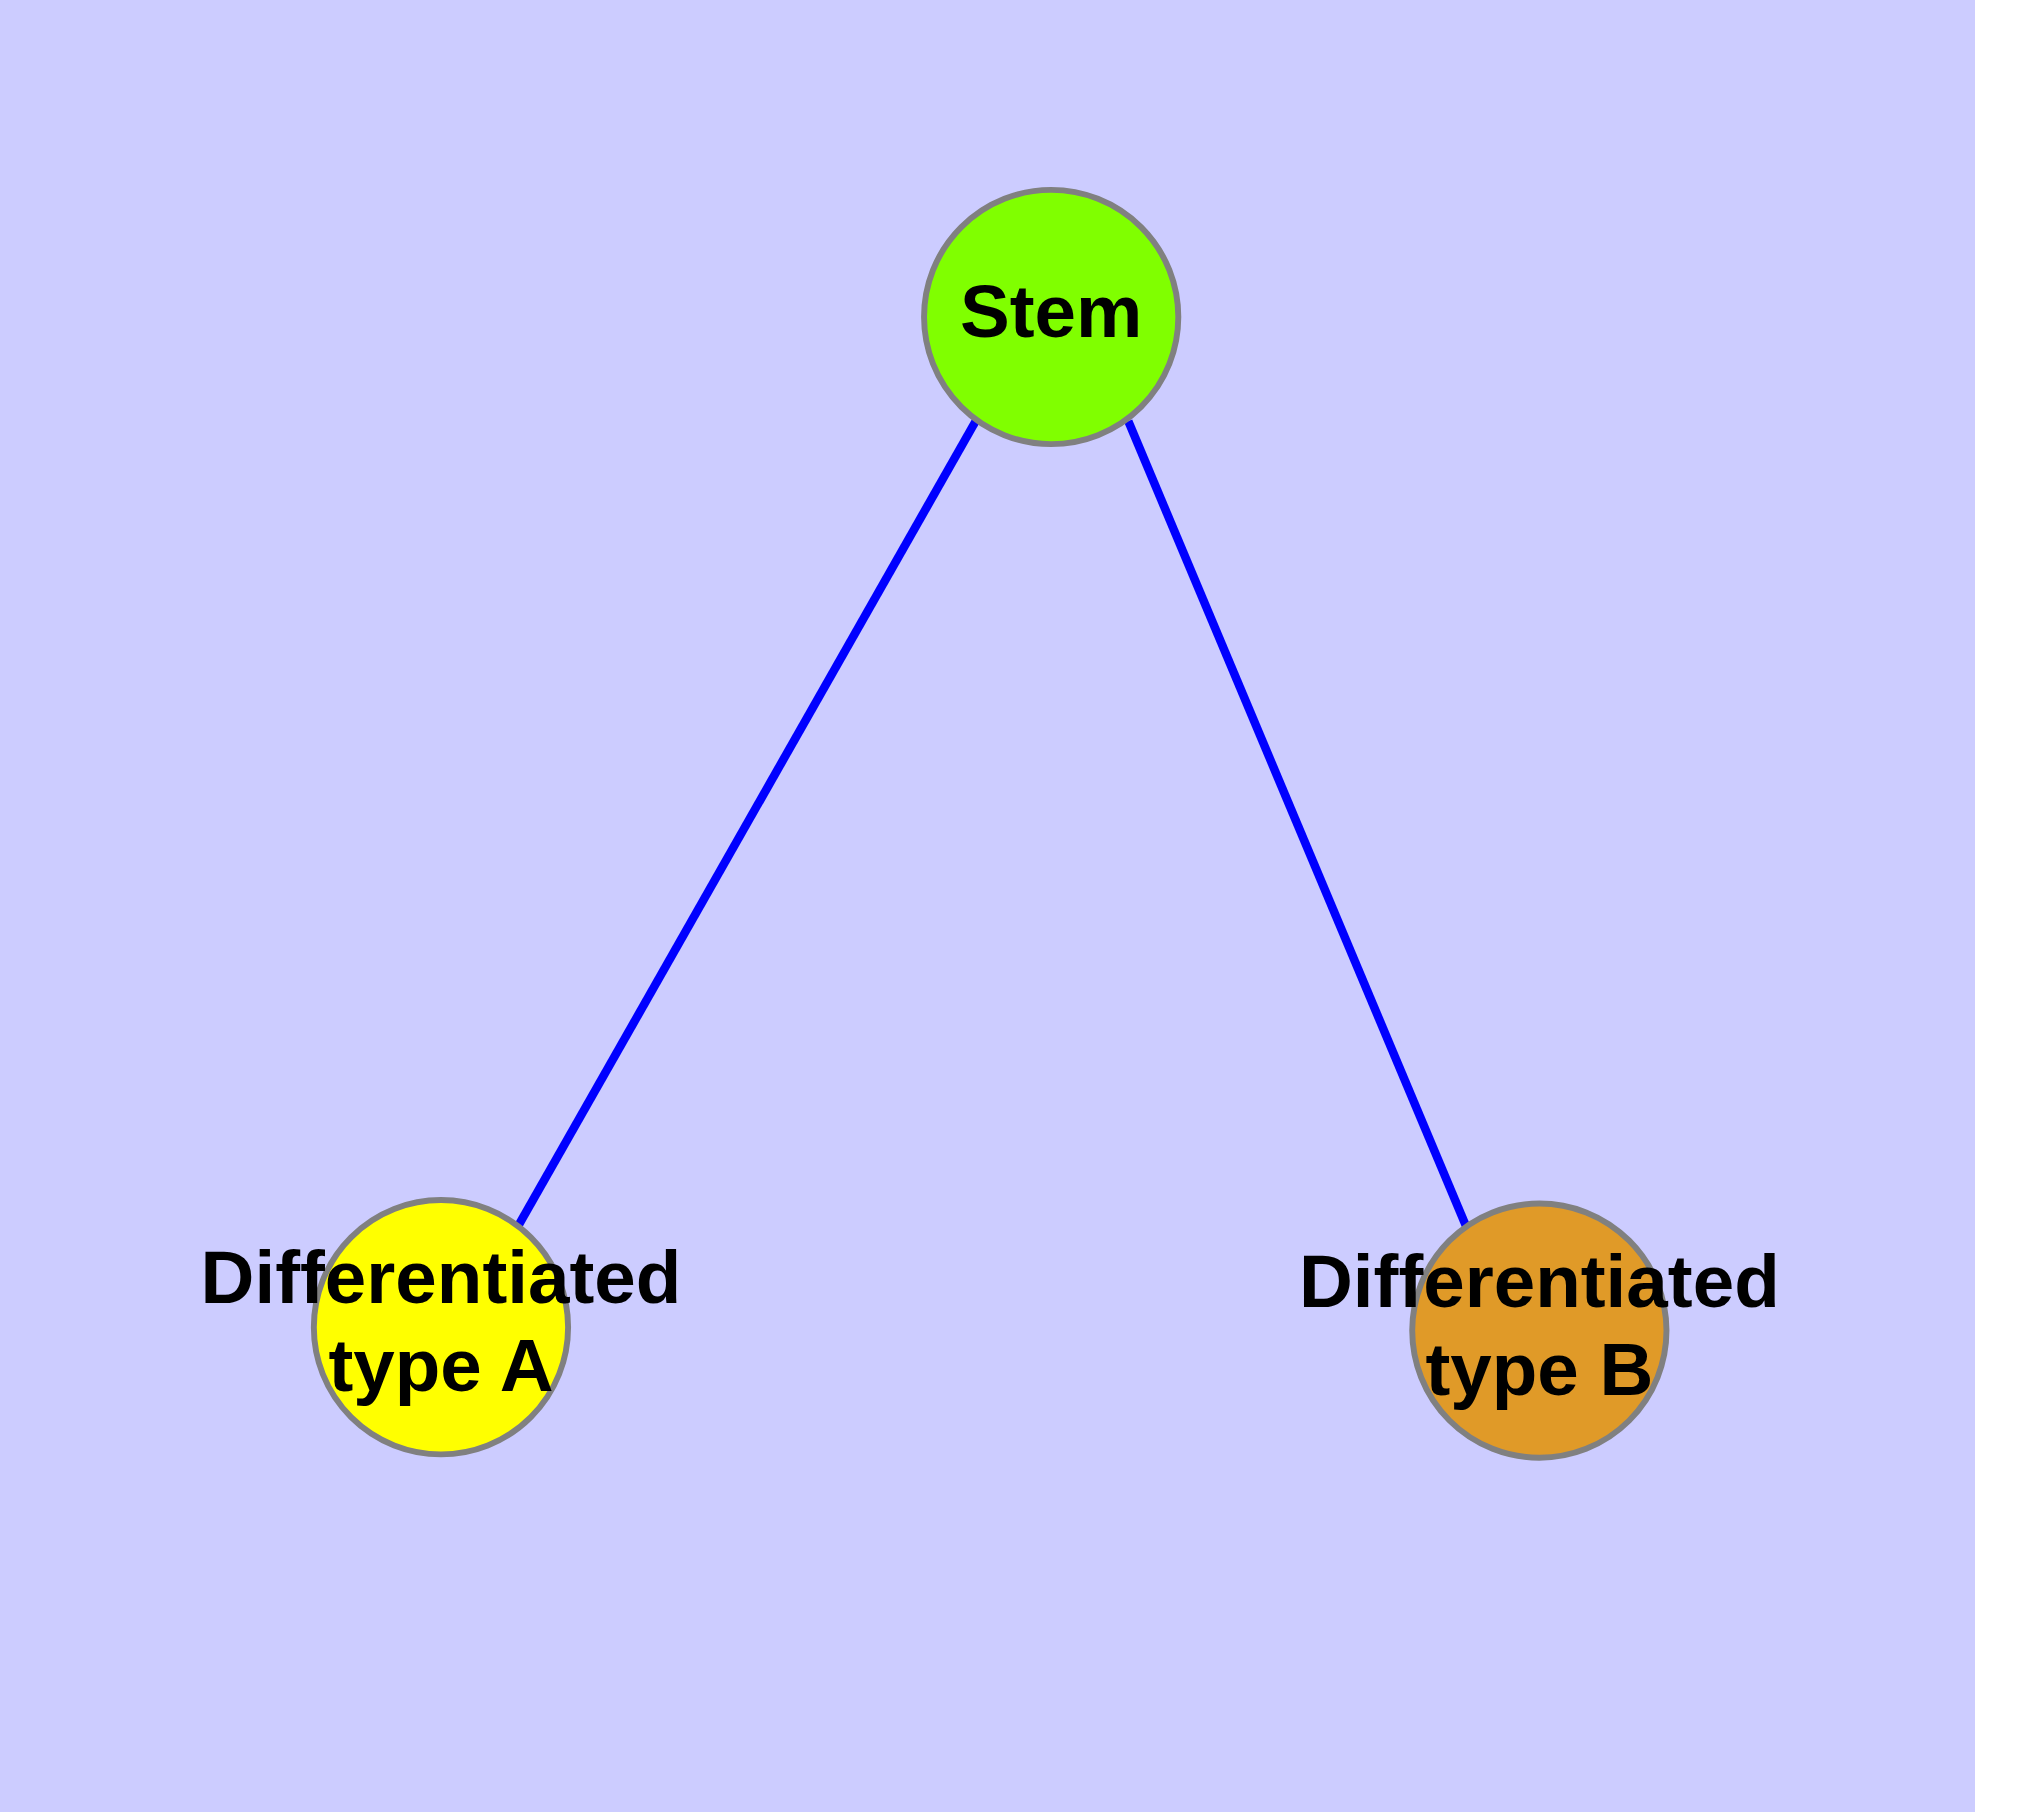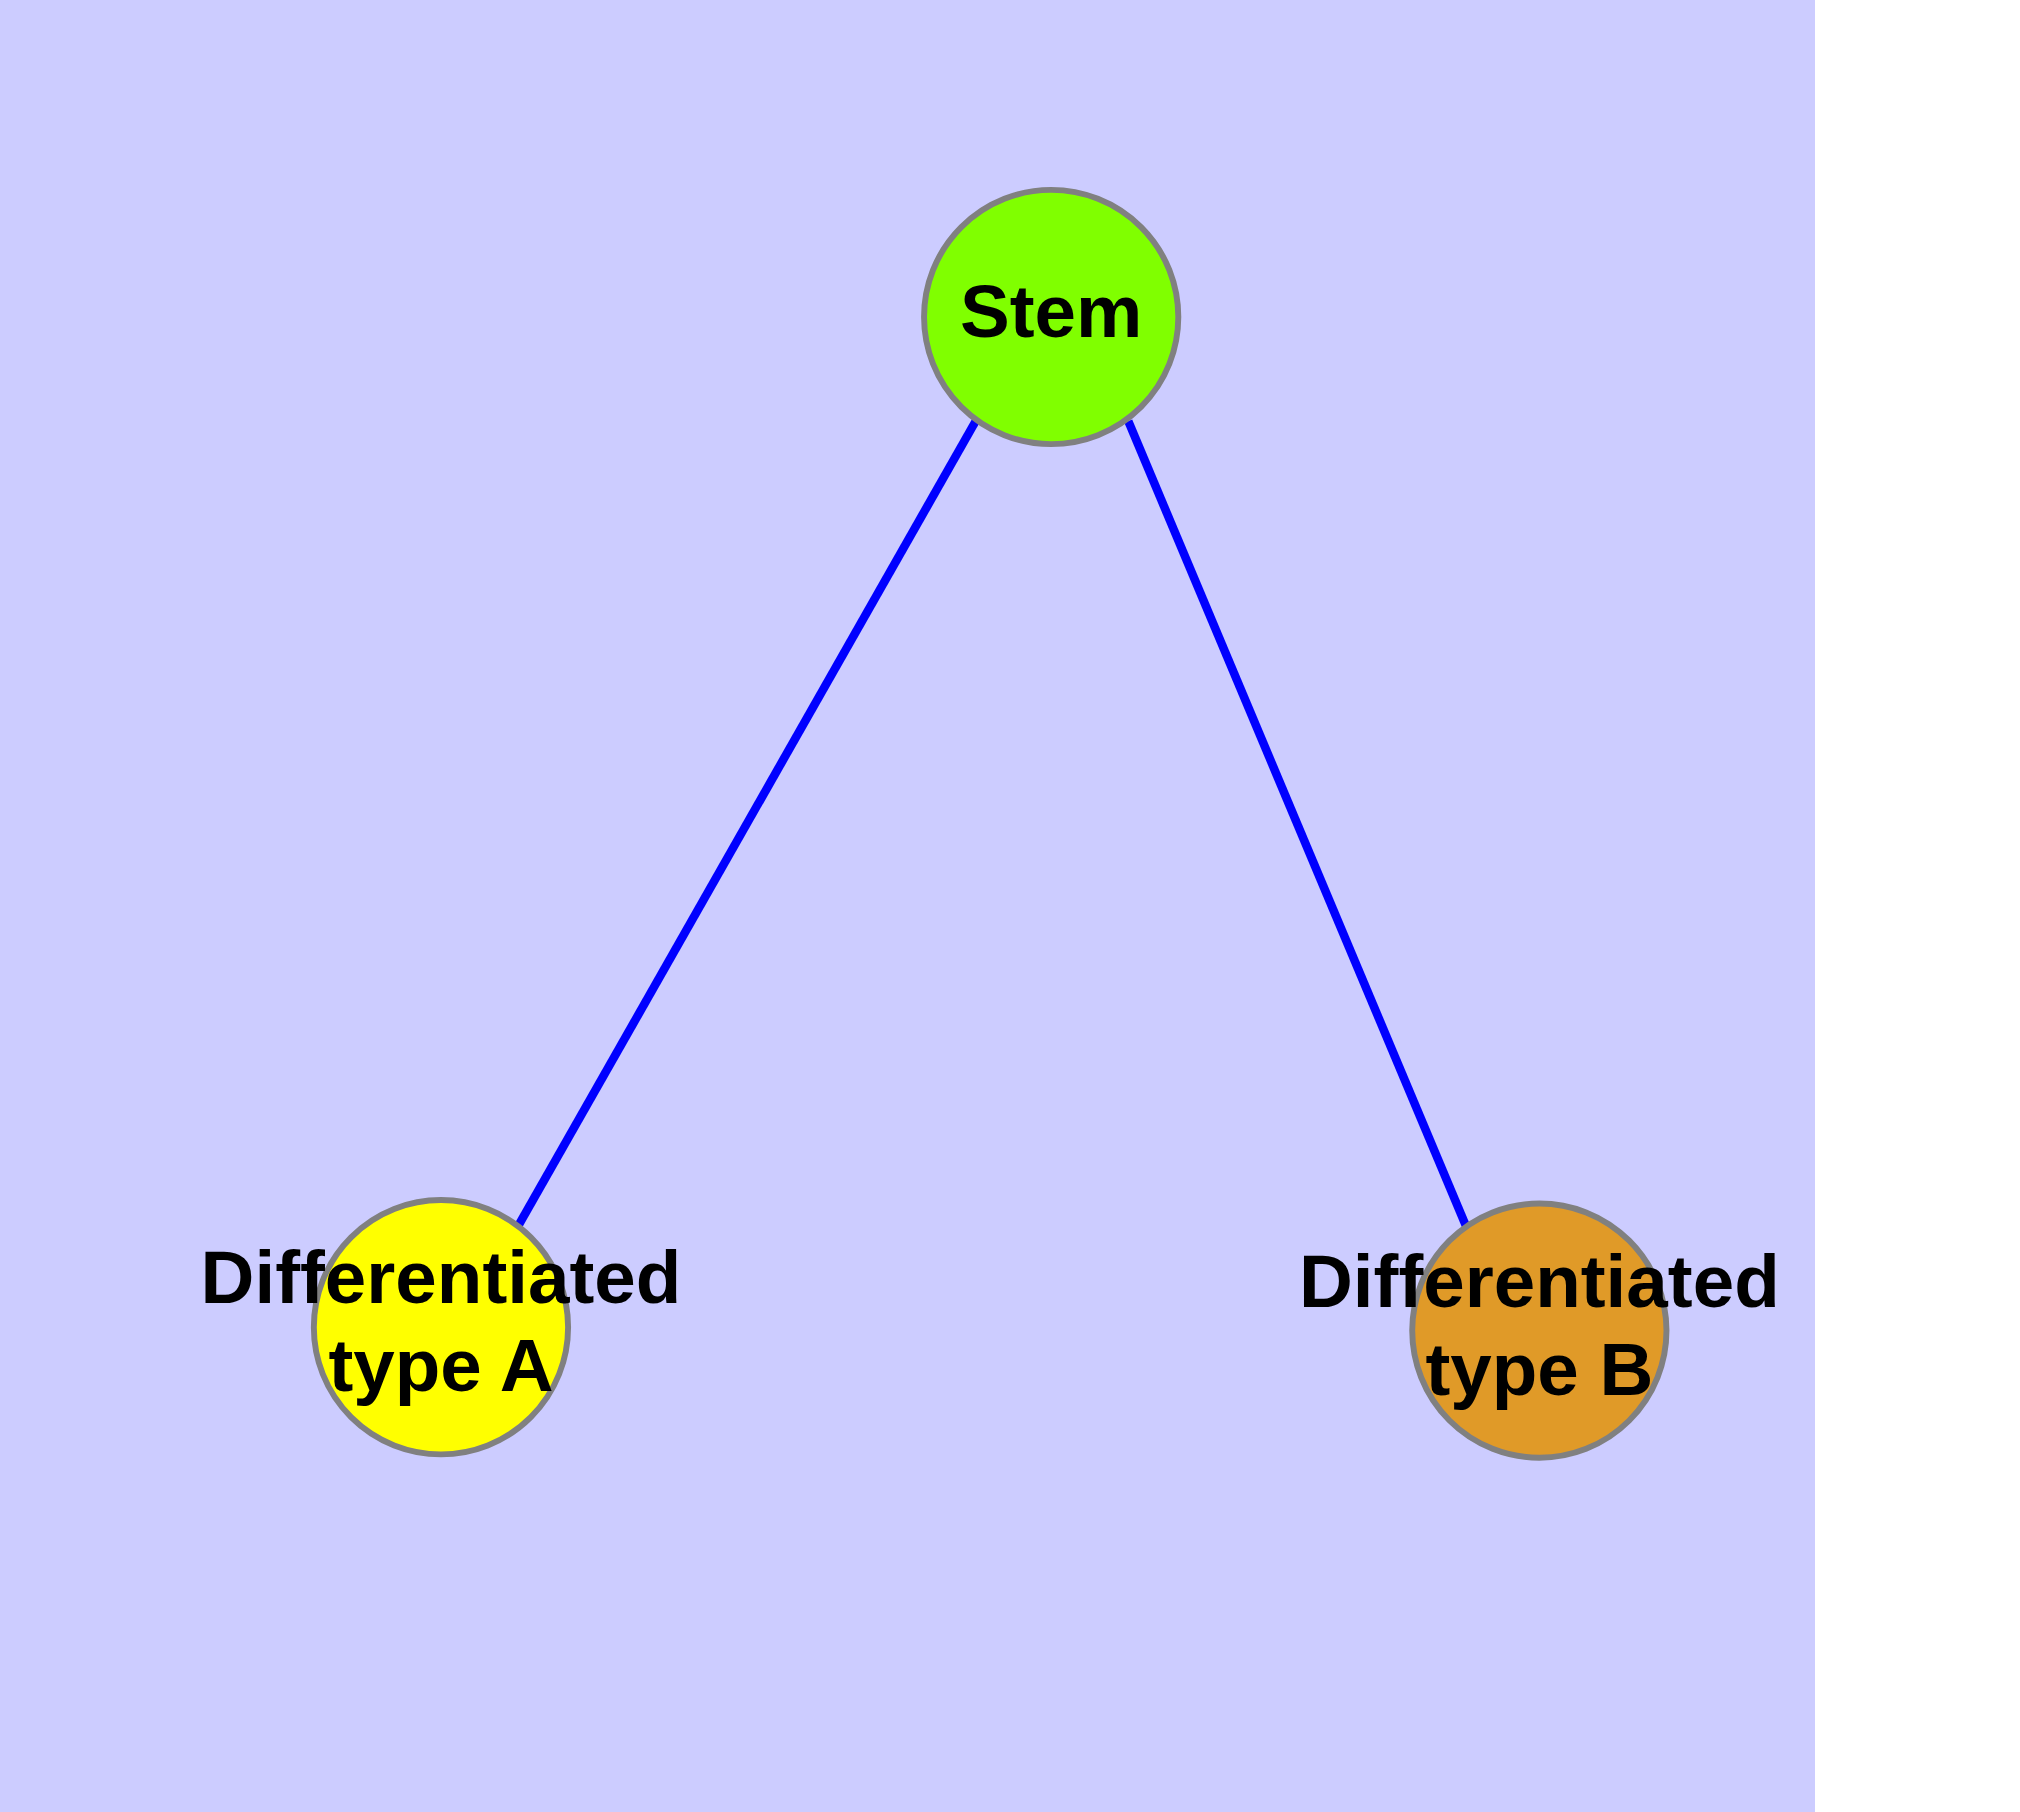--- a/index.html
+++ b/index.html
@@ -2,21 +2,21 @@
 <html style="font-size:13.6px"><head>
 <meta charset="utf-8">
 <style>
   html, body {
     margin: 0;
     padding: 0;
     background: #ffffff;
   }
   #canvas {
     position: relative;
-    width: 1815px;
+    width: 1975px;
     height: 1812px;
     background: #ccccff;
     overflow: hidden;
     font-family: "Liberation Sans", sans-serif;
   }
   #graph-svg {
     position: absolute;
     left: 0;
     top: 0;
     width: 2021px;

